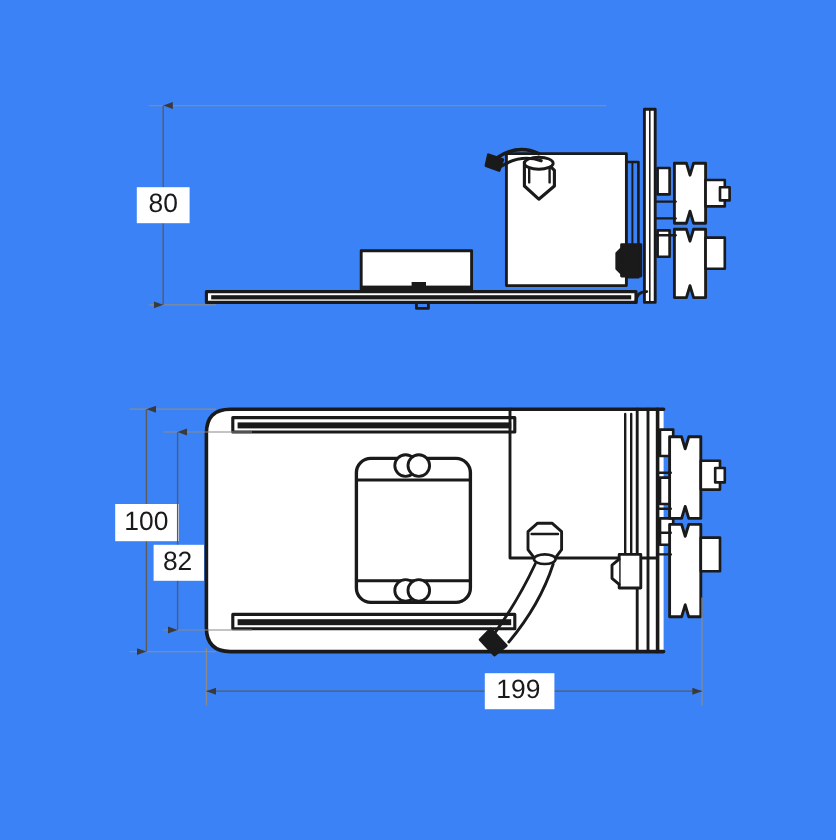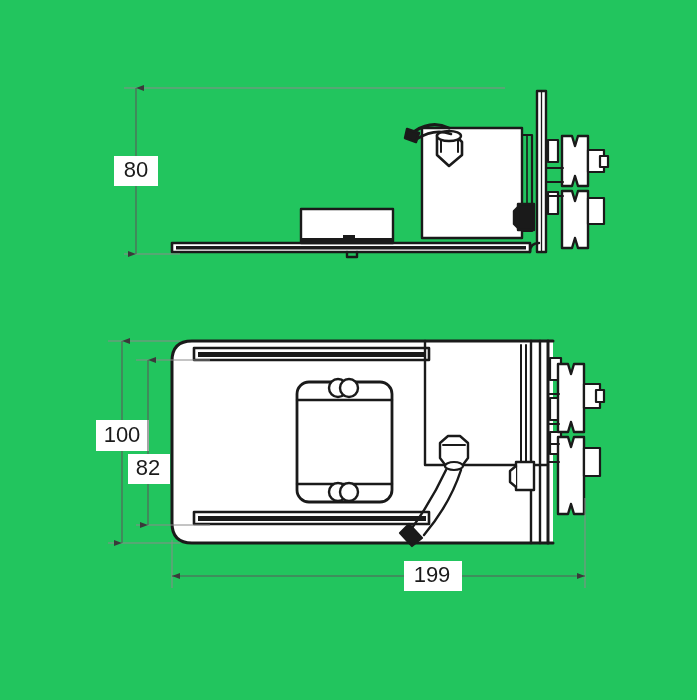--- a/index.html
+++ b/index.html
@@ -4,21 +4,21 @@
 <style>
   html, body {
     margin: 0;
     padding: 0;
     background: #ffffff;
   }
   #sheet {
     position: relative;
     width: 697px;
     height: 700px;
-    background: #22c55e;
+    background: #3b82f6;
     font-family: "Liberation Sans", sans-serif;
     overflow: hidden;
   }
   #sheet svg {
     position: absolute;
     left: 0;
     top: 0;
   }
   .dim-text {
     font-family: "Liberation Sans", sans-serif;

